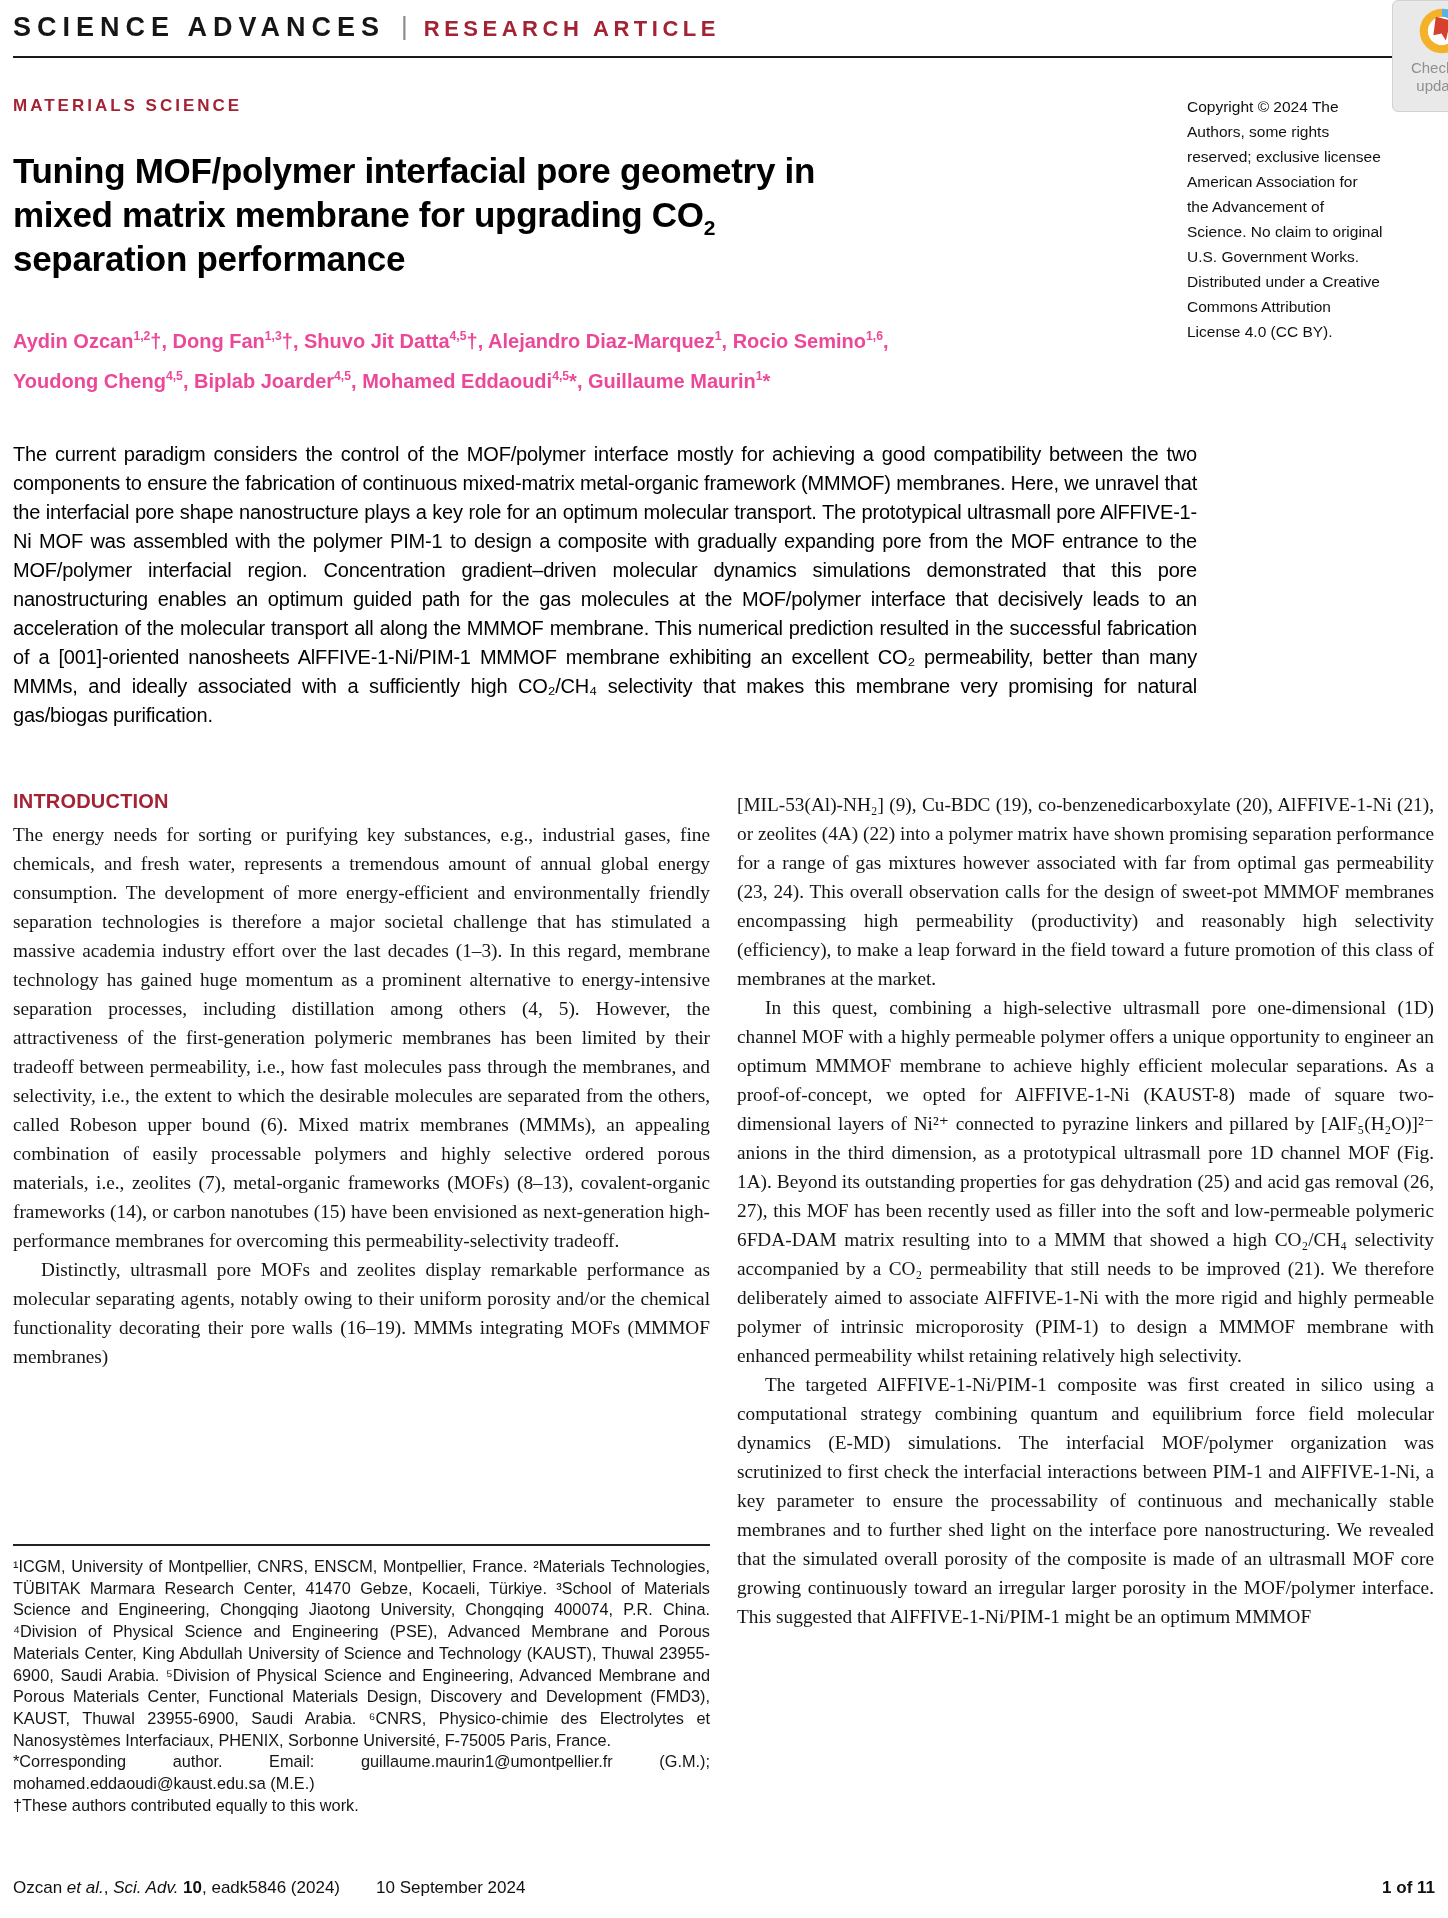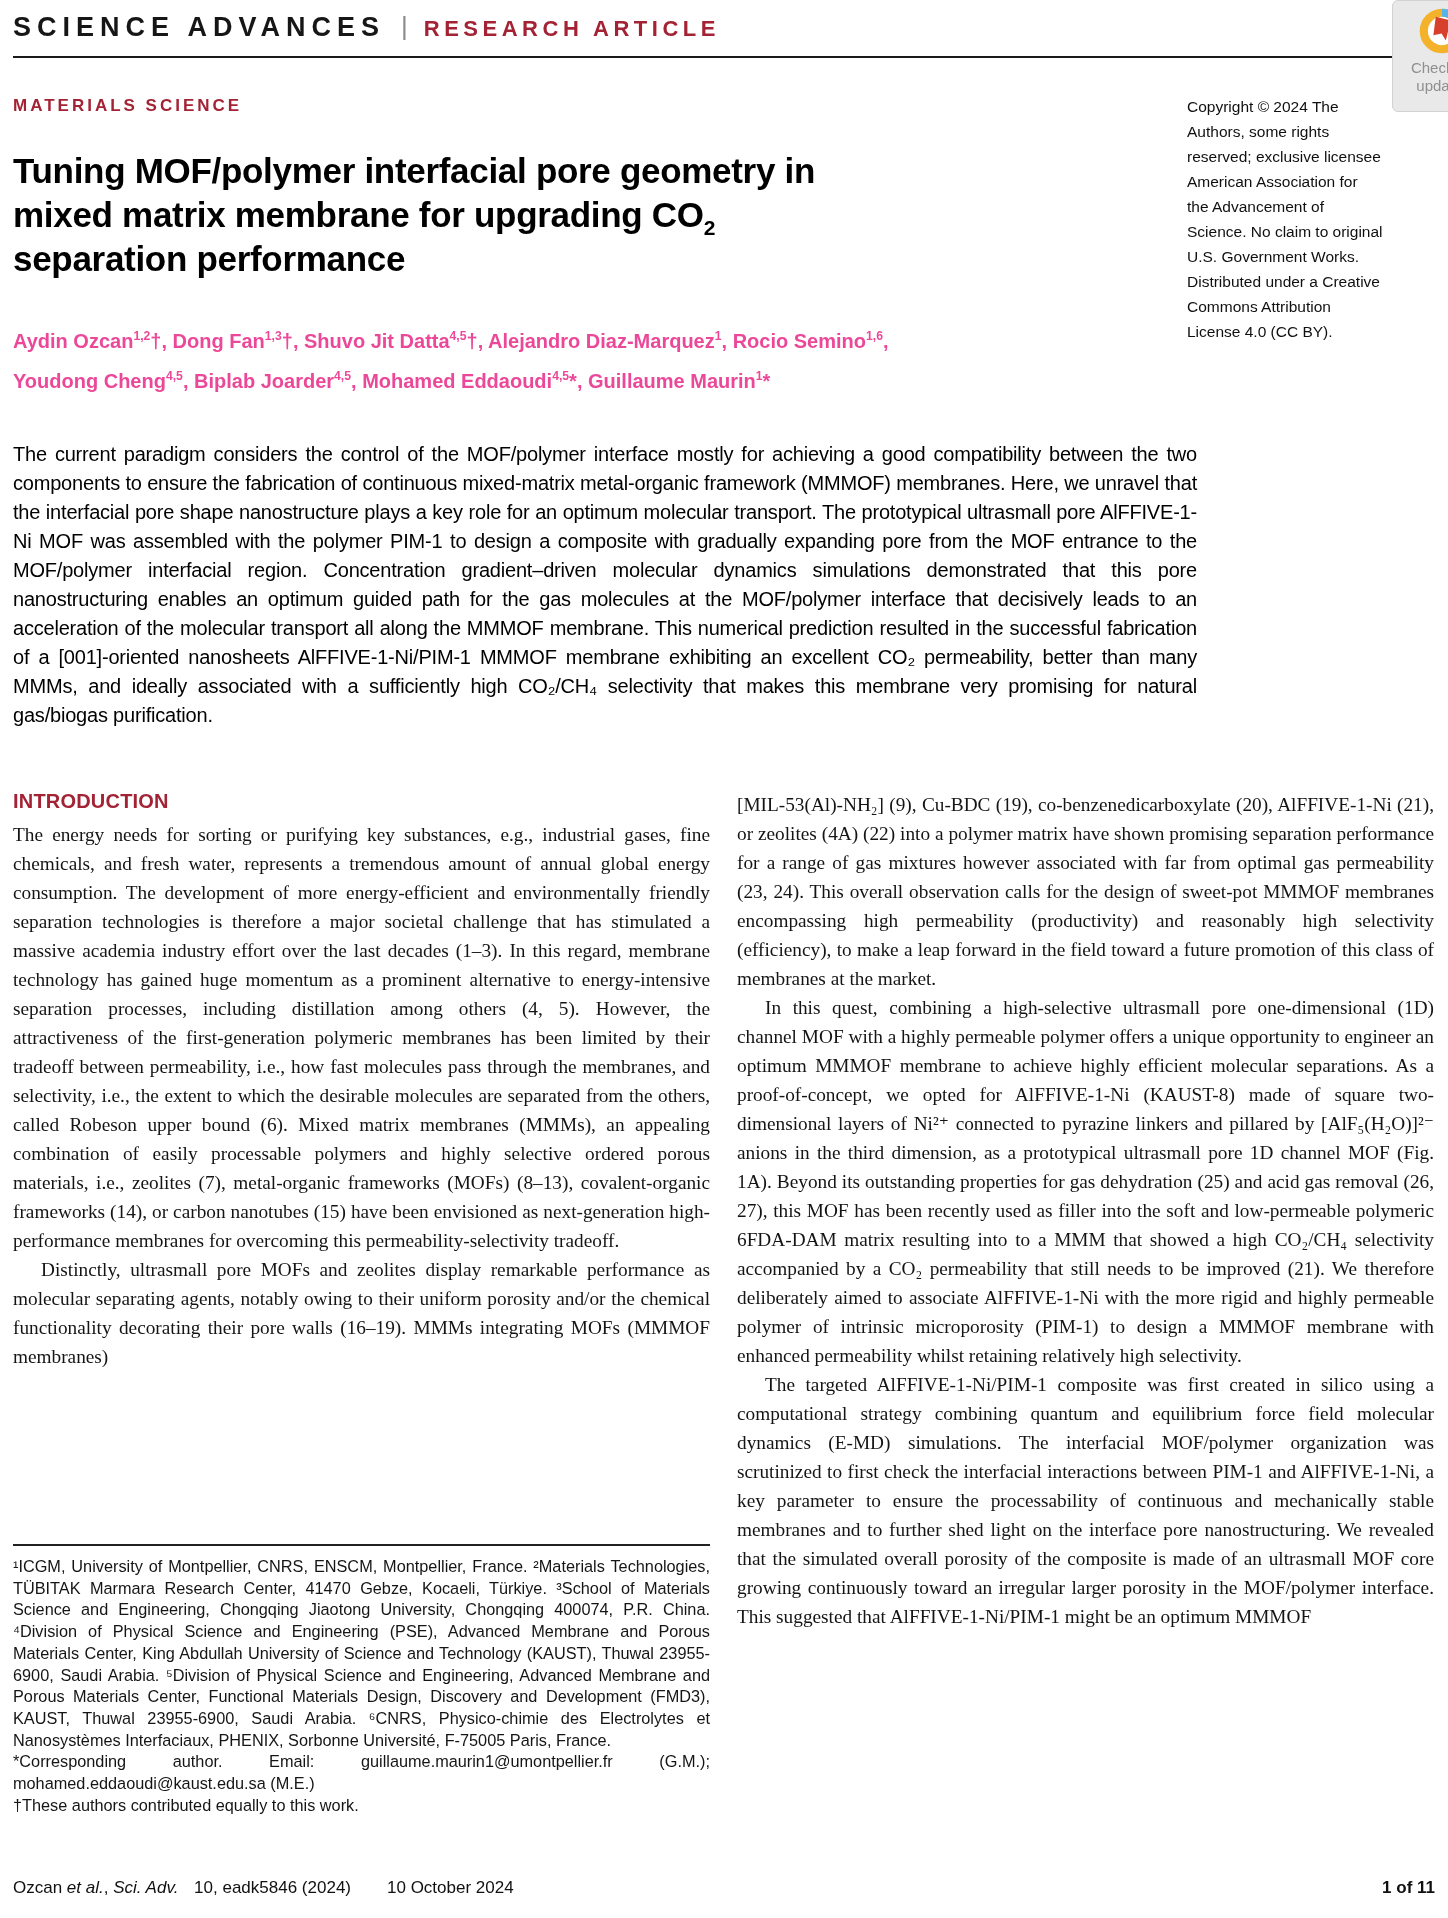--- a/index.html
+++ b/index.html
@@ -63,21 +63,21 @@
     font-size:16.3px;line-height:21.7px;color:#151515;text-align:justify;
   }
   .footnotes p{margin:0;}
   
   .footer{
     position:absolute;left:13px;top:1878px;width:1422px;
     display:flex;justify-content:space-between;align-items:baseline;
     font-size:17px;color:#101010;
   }
   .footer .ital{font-style:italic;}
-  .footer .bold{font-weight:400;margin-left:11px;}
+  .footer .bold{font-weight:700;}
   .footer .date{margin-left:36px;}
   .footer .pageno{font-weight:700;}
 </style>
 </head>
 <body>
 
 <div class="page">
 
   <div class="masthead">
     <span class="journal">SCIENCE ADVANCES</span>
@@ -130,18 +130,18 @@
 
   <div class="fn-rule"></div>
   <div class="footnotes">
     <p>¹ICGM, University of Montpellier, CNRS, ENSCM, Montpellier, France. ²Materials Technologies, TÜBITAK Marmara Research Center, 41470 Gebze, Kocaeli, Türkiye. ³School of Materials Science and Engineering, Chongqing Jiaotong University, Chongqing 400074, P.R. China. ⁴Division of Physical Science and Engineering (PSE), Advanced Membrane and Porous Materials Center, King Abdullah University of Science and Technology (KAUST), Thuwal 23955-6900, Saudi Arabia. ⁵Division of Physical Science and Engineering, Advanced Membrane and Porous Materials Center, Functional Materials Design, Discovery and Development (FMD3), KAUST, Thuwal 23955-6900, Saudi Arabia. ⁶CNRS, Physico-chimie des Electrolytes et Nanosystèmes Interfaciaux, PHENIX, Sorbonne Université, F-75005 Paris, France.</p>
     <p>*Corresponding author. Email: guillaume.maurin1@umontpellier.fr (G.M.); mohamed.eddaoudi@kaust.edu.sa (M.E.)</p>
     <p>†These authors contributed equally to this work.</p>
   </div>
 
   <div class="footer">
     <span>
-      <span>Ozcan </span><span class="ital">et al.</span><span>, </span><span class="ital">Sci. Adv.</span><span> </span><span class="bold">10</span><span>, eadk5846 (2024)</span><span class="date">10 October 2024</span>
+      <span>Ozcan </span><span class="ital">et al.</span><span>, </span><span class="ital">Sci. Adv.</span><span> </span><span class="bold">10</span><span>, eadk5846 (2024)</span><span class="date">10 September 2024</span>
     </span>
     <span class="pageno">1 of 11</span>
   </div>
 
 </div>
 
 </body></html>

